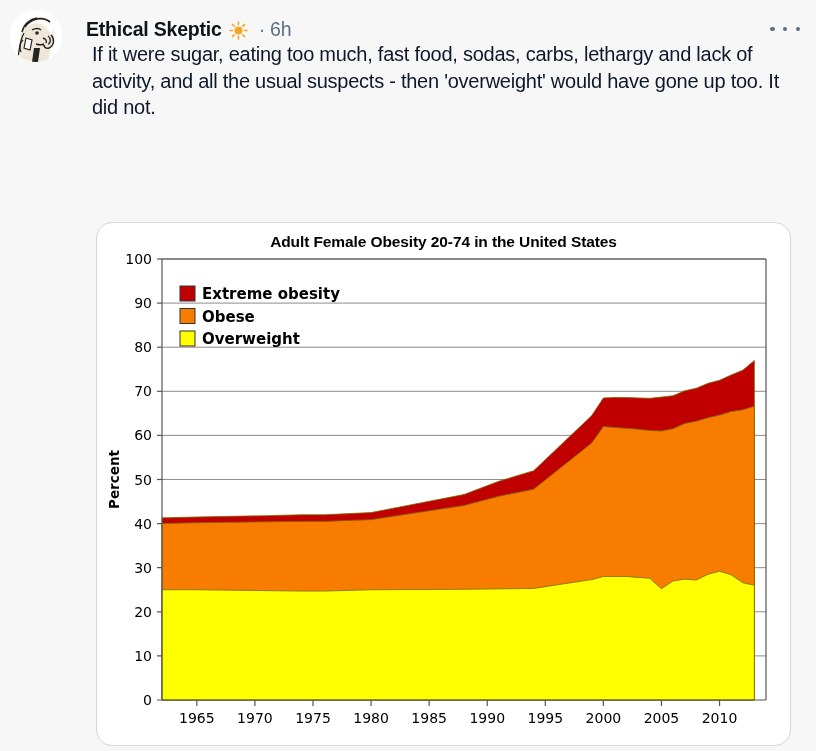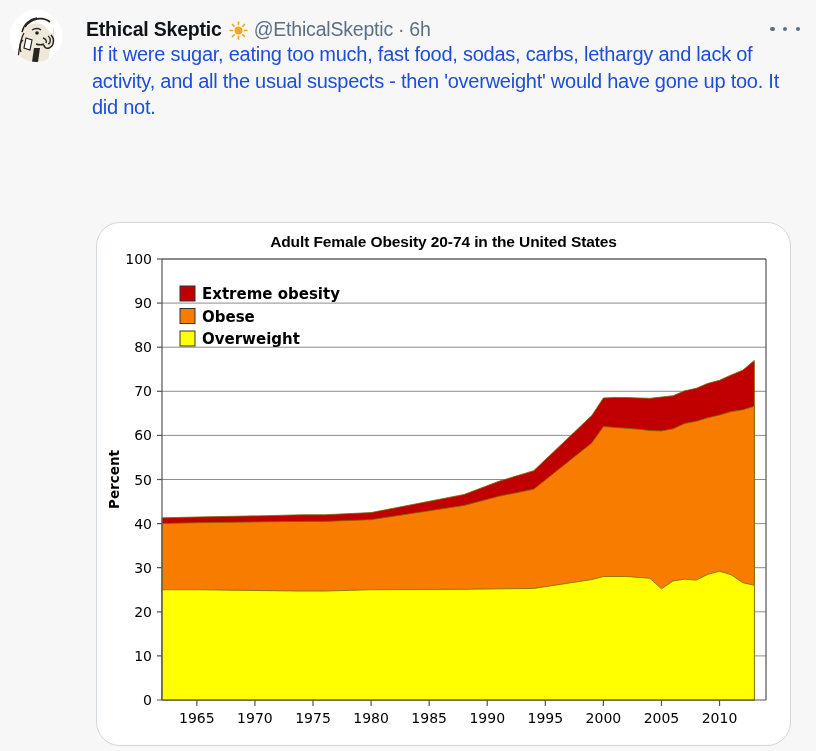--- a/index.html
+++ b/index.html
@@ -93,36 +93,36 @@
   }
 
   
   #tweet-text {
     position: absolute;
     left: 92px;
     top: 41px;
     width: 700px;
     font-size: 20px;
     line-height: 26.5px;
-    color: #1d4ed8;
+    color: #0f172a;
     letter-spacing: -0.25px;
   }
   #tweet-text p { margin: 0; }
   #tweet-text .para-gap { height: 26.5px; }
 
   
   #chart-card {
     position: absolute;
     left: 96px;
     top: 222px;
     width: 695px;
     height: 524px;
     background: #ffffff;
     border: 1px solid #cfd9de;
-    border-radius: 24px;
+    border-radius: 16px;
     box-sizing: border-box;
     overflow: hidden;
   }
 
   #chart-title {
     position: absolute;
     left: 0;
     top: 10px;
     width: 100%;
     text-align: center;
@@ -201,21 +201,20 @@
             <line x1="12" y1="19.6" x2="12" y2="22.6"></line>
             <line x1="1.4" y1="12" x2="4.4" y2="12"></line>
             <line x1="19.6" y1="12" x2="22.6" y2="12"></line>
             <line x1="4.4" y1="4.4" x2="6.5" y2="6.5"></line>
             <line x1="17.5" y1="17.5" x2="19.6" y2="19.6"></line>
             <line x1="4.4" y1="19.6" x2="6.5" y2="17.5"></line>
             <line x1="17.5" y1="6.5" x2="19.6" y2="4.4"></line>
           </g>
         </svg>
       </span>
-      <span class="handle">@EthicalSkeptic</span>
       <span class="sep">·</span>
       <span class="timestamp">6h</span>
     </div>
 
     <div id="more-button">
       <span></span>
       <span></span>
       <span></span>
     </div>
   </div>

